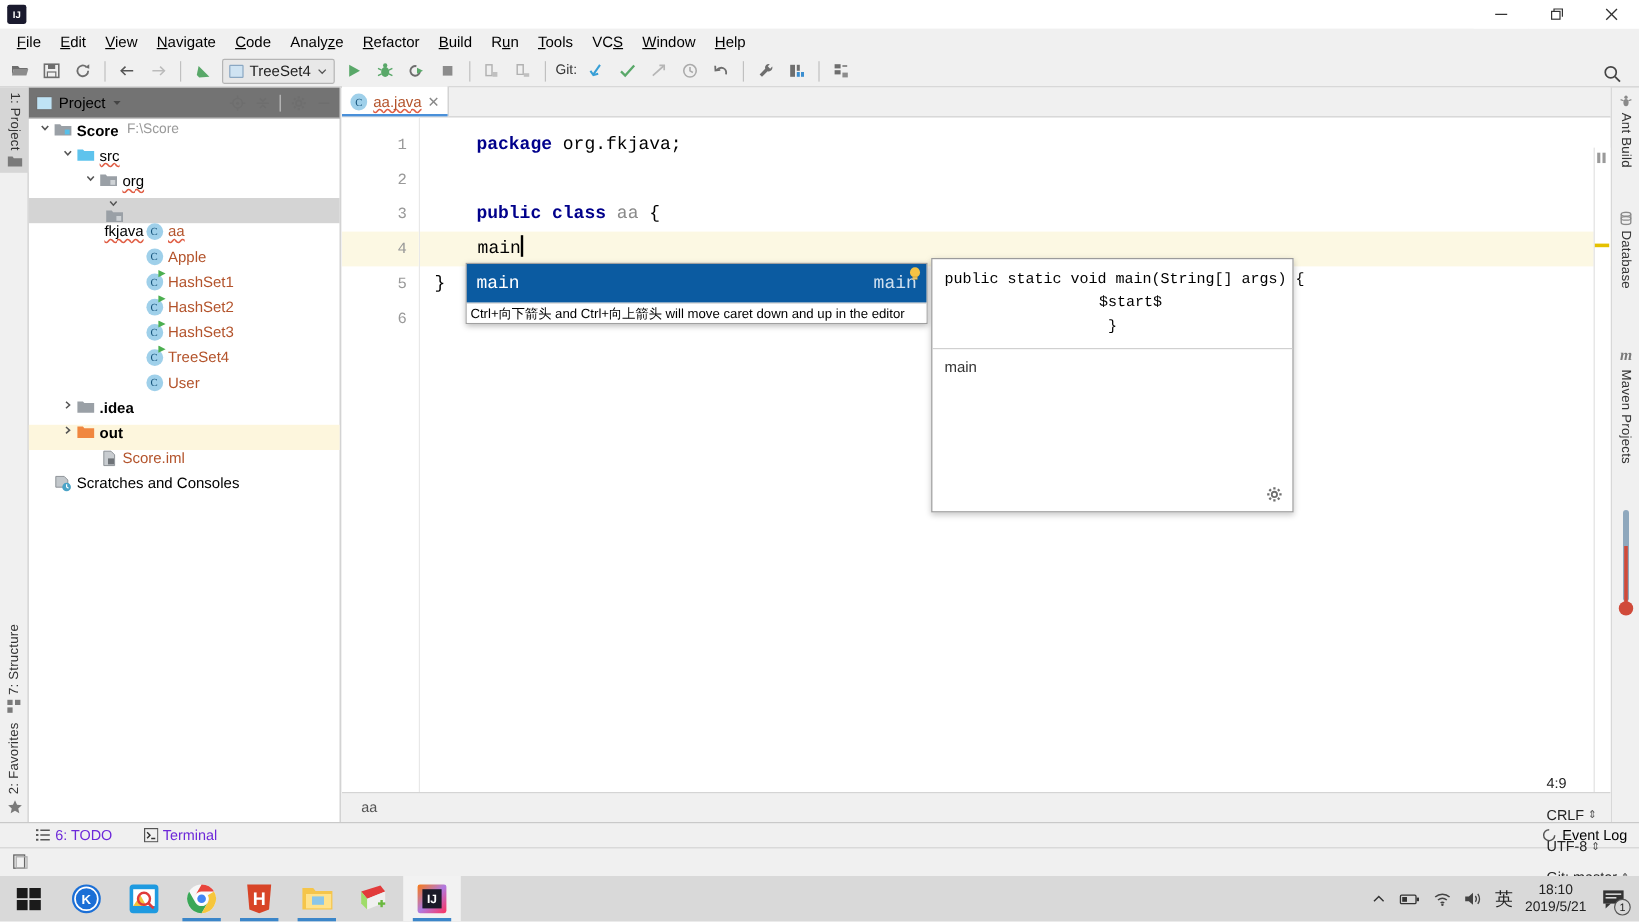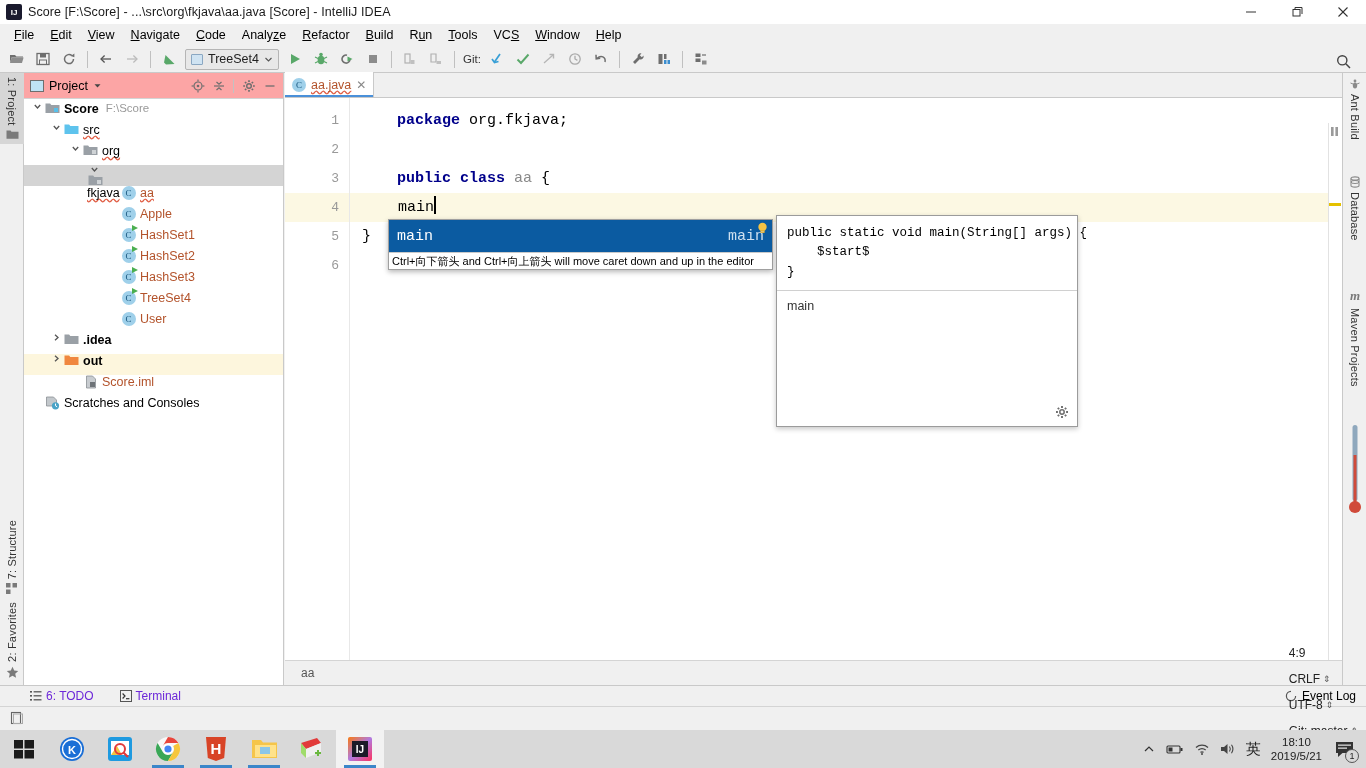--- a/index.html
+++ b/index.html
@@ -85,21 +85,21 @@
     position:absolute; top:73px; right:0; width:24px; height:612px;
     background:#f0f0f0; border-left:1px solid #c9c9c9;
   }
 
   
   .project-panel {
     position:absolute; top:73px; left:24px; width:260px; height:612px;
     background:#fff; border-right:1px solid #c9c9c9;
   }
   .pp-header {
-    height:26px; background:#fca5a5; display:flex; align-items:center;
+    height:26px; background:#737373; display:flex; align-items:center;
     padding-left:6px; border-bottom:1px solid #d4d4d4; gap:5px;
   }
   .pp-title { font-size:12.5px; color:#000; }
   .pp-hdr-icons { margin-left:auto; display:flex; align-items:center; gap:2px; padding-right:4px; }
   .pp-hdr-icon { width:19px;height:19px; display:flex;align-items:center;justify-content:center; }
   .pp-hdr-sep { width:1px; height:14px; background:#c2c2c2; margin:0 3px; }
   .tree { padding-top:3px; font-size:12.5px; }
   .tree-row {
     height:21px; display:flex; align-items:flex-start; white-space:nowrap;
     padding-right:4px;
@@ -195,21 +195,21 @@
 
   
   .docpop {
     position:absolute; left:776px; top:215px; width:302px; height:212px;
     border:1px solid #9b9b9b; background:#fff; z-index:40;
     box-shadow:0 2px 5px rgba(0,0,0,.22);
     display:flex; flex-direction:column;
   }
   .doc-code {
     padding:8px 10px; font-family:"Liberation Mono", monospace; font-size:12.5px;
-    color:#000; white-space:pre; border-bottom:1px solid #d0d0d0; line-height:1.55;
+    color:#000; white-space:pre; border-bottom:1px solid #d0d0d0; line-height:1.55;text-align:center;
   }
   .doc-body { flex:1; padding:8px 10px; font-size:12.5px; color:#333; position:relative; }
   .doc-gear { position:absolute; right:8px; bottom:7px; }
 
   
   .bottom-strip {
     position:absolute; top:685px; left:0; width:1366px; height:20px;
     background:#f0f0f0; border-top:1px solid #c9c9c9; display:flex; align-items:center;
   }
   .bs-btn { display:flex; align-items:center; gap:4px; padding:0 8px; font-size:12px; color:#6d28d9; }
@@ -251,21 +251,20 @@
   }
   svg { display:block; }
 </style>
 </head>
 <body>
 
 <div id="app">
 
   <div class="titlebar">
     <div class="title-icon">IJ</div>
-    <div class="title-text">Score [F:\Score] - ...\src\org\fkjava\aa.java [Score] - IntelliJ IDEA</div>
     <div class="win-btns">
       <div class="win-btn">
         <svg width="12" height="12" viewBox="0 0 12 12">
             <line x1="1" y1="6" x2="11" y2="6" stroke="#333" stroke-width="1"></line>
           </svg>
       </div>
       <div class="win-btn">
         <svg width="12" height="12" viewBox="0 0 12 12">
           <rect x="2" y="3.5" width="7" height="6.5" fill="none" stroke="#333" stroke-width="1"></rect>
           <polyline points="4,3.5 4,1.5 11,1.5 11,8" fill="none" stroke="#333" stroke-width="1"></polyline>

